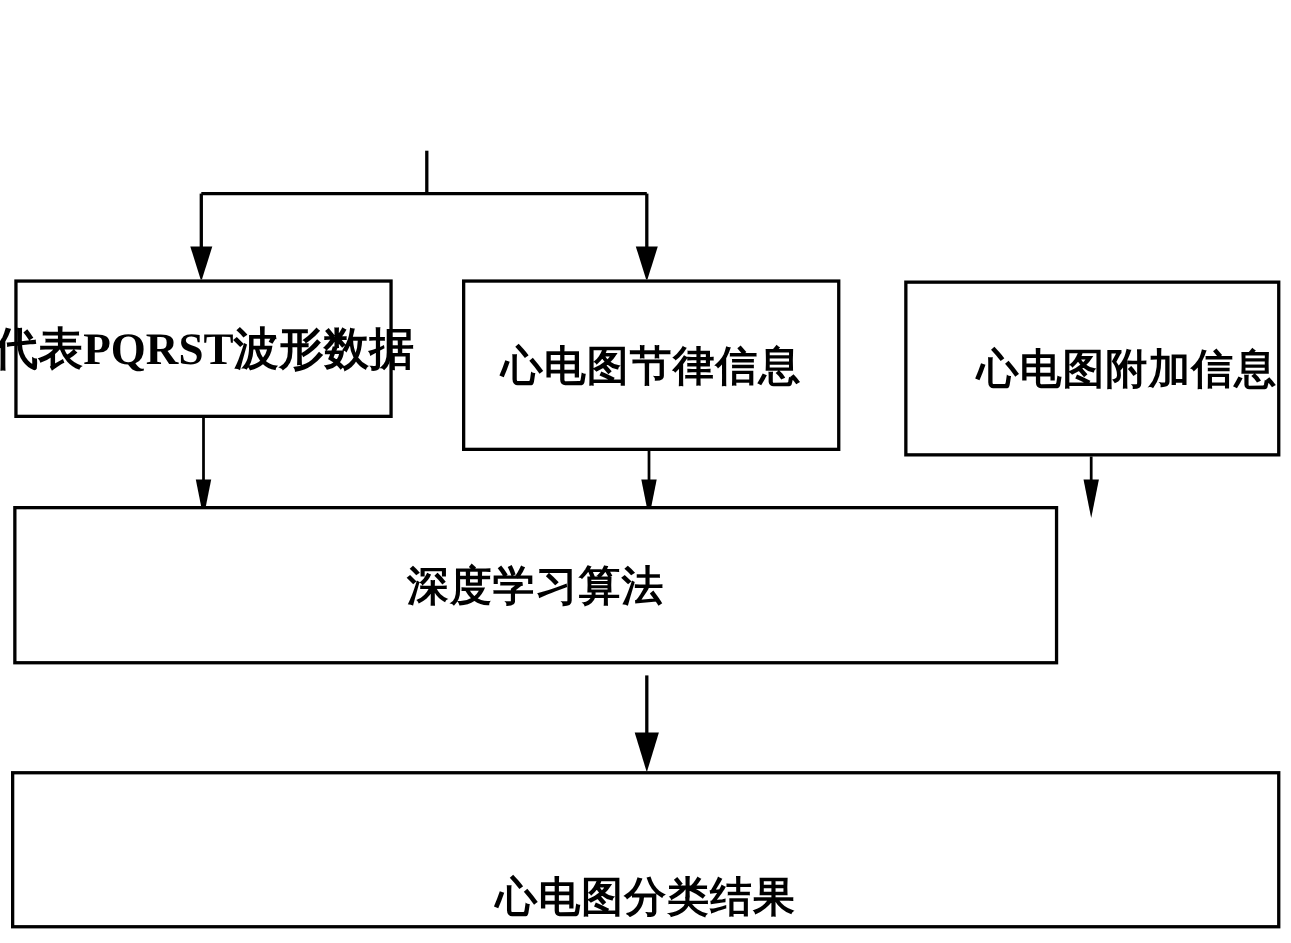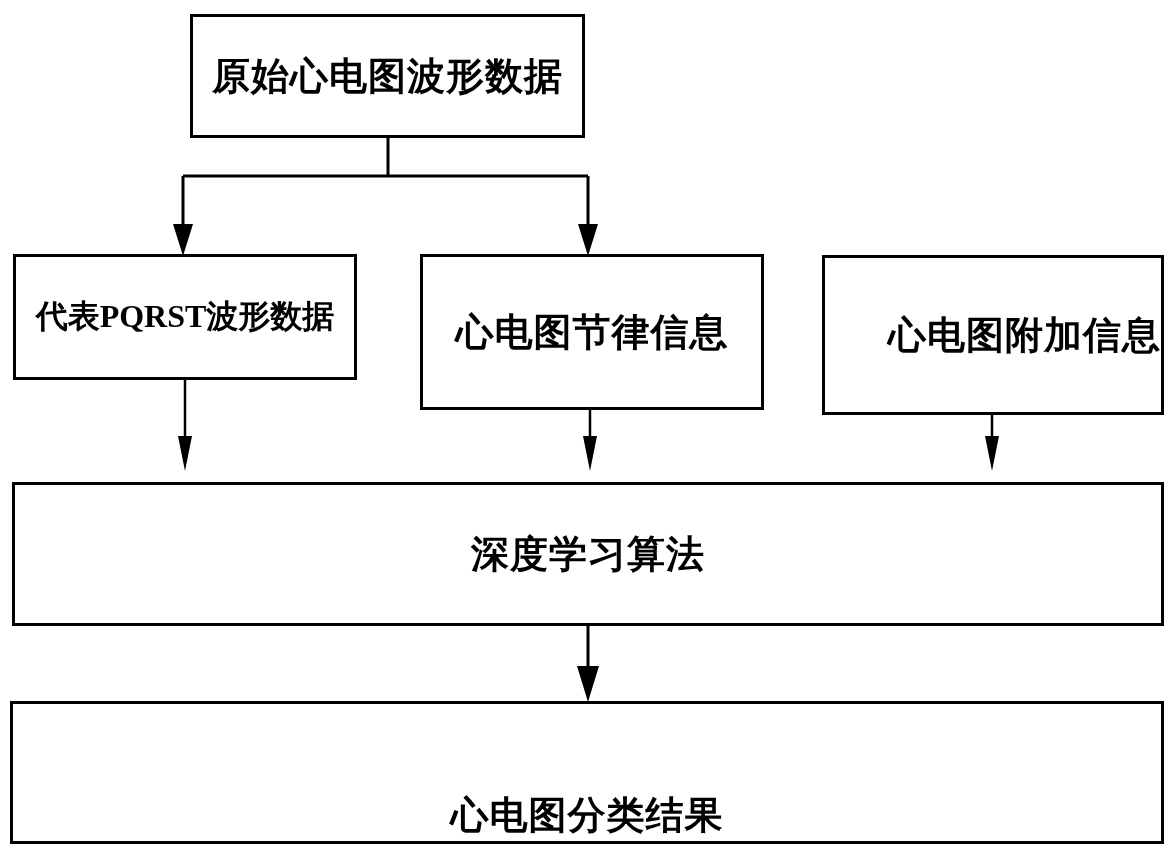--- a/index.html
+++ b/index.html
@@ -31,24 +31,24 @@
     align-items: center;
     justify-content: center;
     text-align: center;
     white-space: nowrap;
     color: #000000;
     font-weight: bold;
     font-size: 38px;
     letter-spacing: 1px;
   }
   .node-raw        { left: 190px; top: 14px;  width: 395px;  height: 124px; }
-  .node-pqrst      { left: 13px;  top: 254px; width: 344px;  height: 126px; font-size: 32px; letter-spacing: 0; }
+  .node-pqrst      { left: 13px;  top: 254px; width: 344px;  height: 126px; font-size: 41px; letter-spacing: 0; }
   .node-rhythm     { left: 420px; top: 254px; width: 344px;  height: 156px; }
   .node-additional { left: 822px; top: 255px; width: 342px;  height: 160px; justify-content: flex-end; }
-  .node-deep       { left: 12px;  top: 482px; width: 1152px; height: 144px; }
+  .node-deep       { left: 12px;  top: 460px; width: 950px; height: 144px; }
   .node-result     { left: 10px;  top: 701px; width: 1154px; height: 143px; align-items: flex-end; }
 </style>
 </head>
 <body>
 
 <div class="stage">
 
   <svg class="connectors" viewBox="0 0 1174 857" xmlns="http://www.w3.org/2000/svg">
 
     <g>
@@ -80,23 +80,20 @@
       <path d="M992 379 L992 438" stroke="#000" stroke-width="2.5" fill="none"></path>
       <polygon points="985,436 999,436 992,471" fill="#000"></polygon>
     </g>
 
     <g>
       <path d="M588 614 L588 668" stroke="#000" stroke-width="3" fill="none"></path>
       <polygon points="577,666 599,666 588,702" fill="#000"></polygon>
     </g>
   </svg>
 
-  <div class="node node-raw">
-    <span>原始心电图波形数据</span>
-  </div>
 
   <div class="node node-pqrst">
     <span>代表PQRST波形数据</span>
   </div>
 
   <div class="node node-rhythm">
     <span>心电图节律信息</span>
   </div>
 
   <div class="node node-additional">

